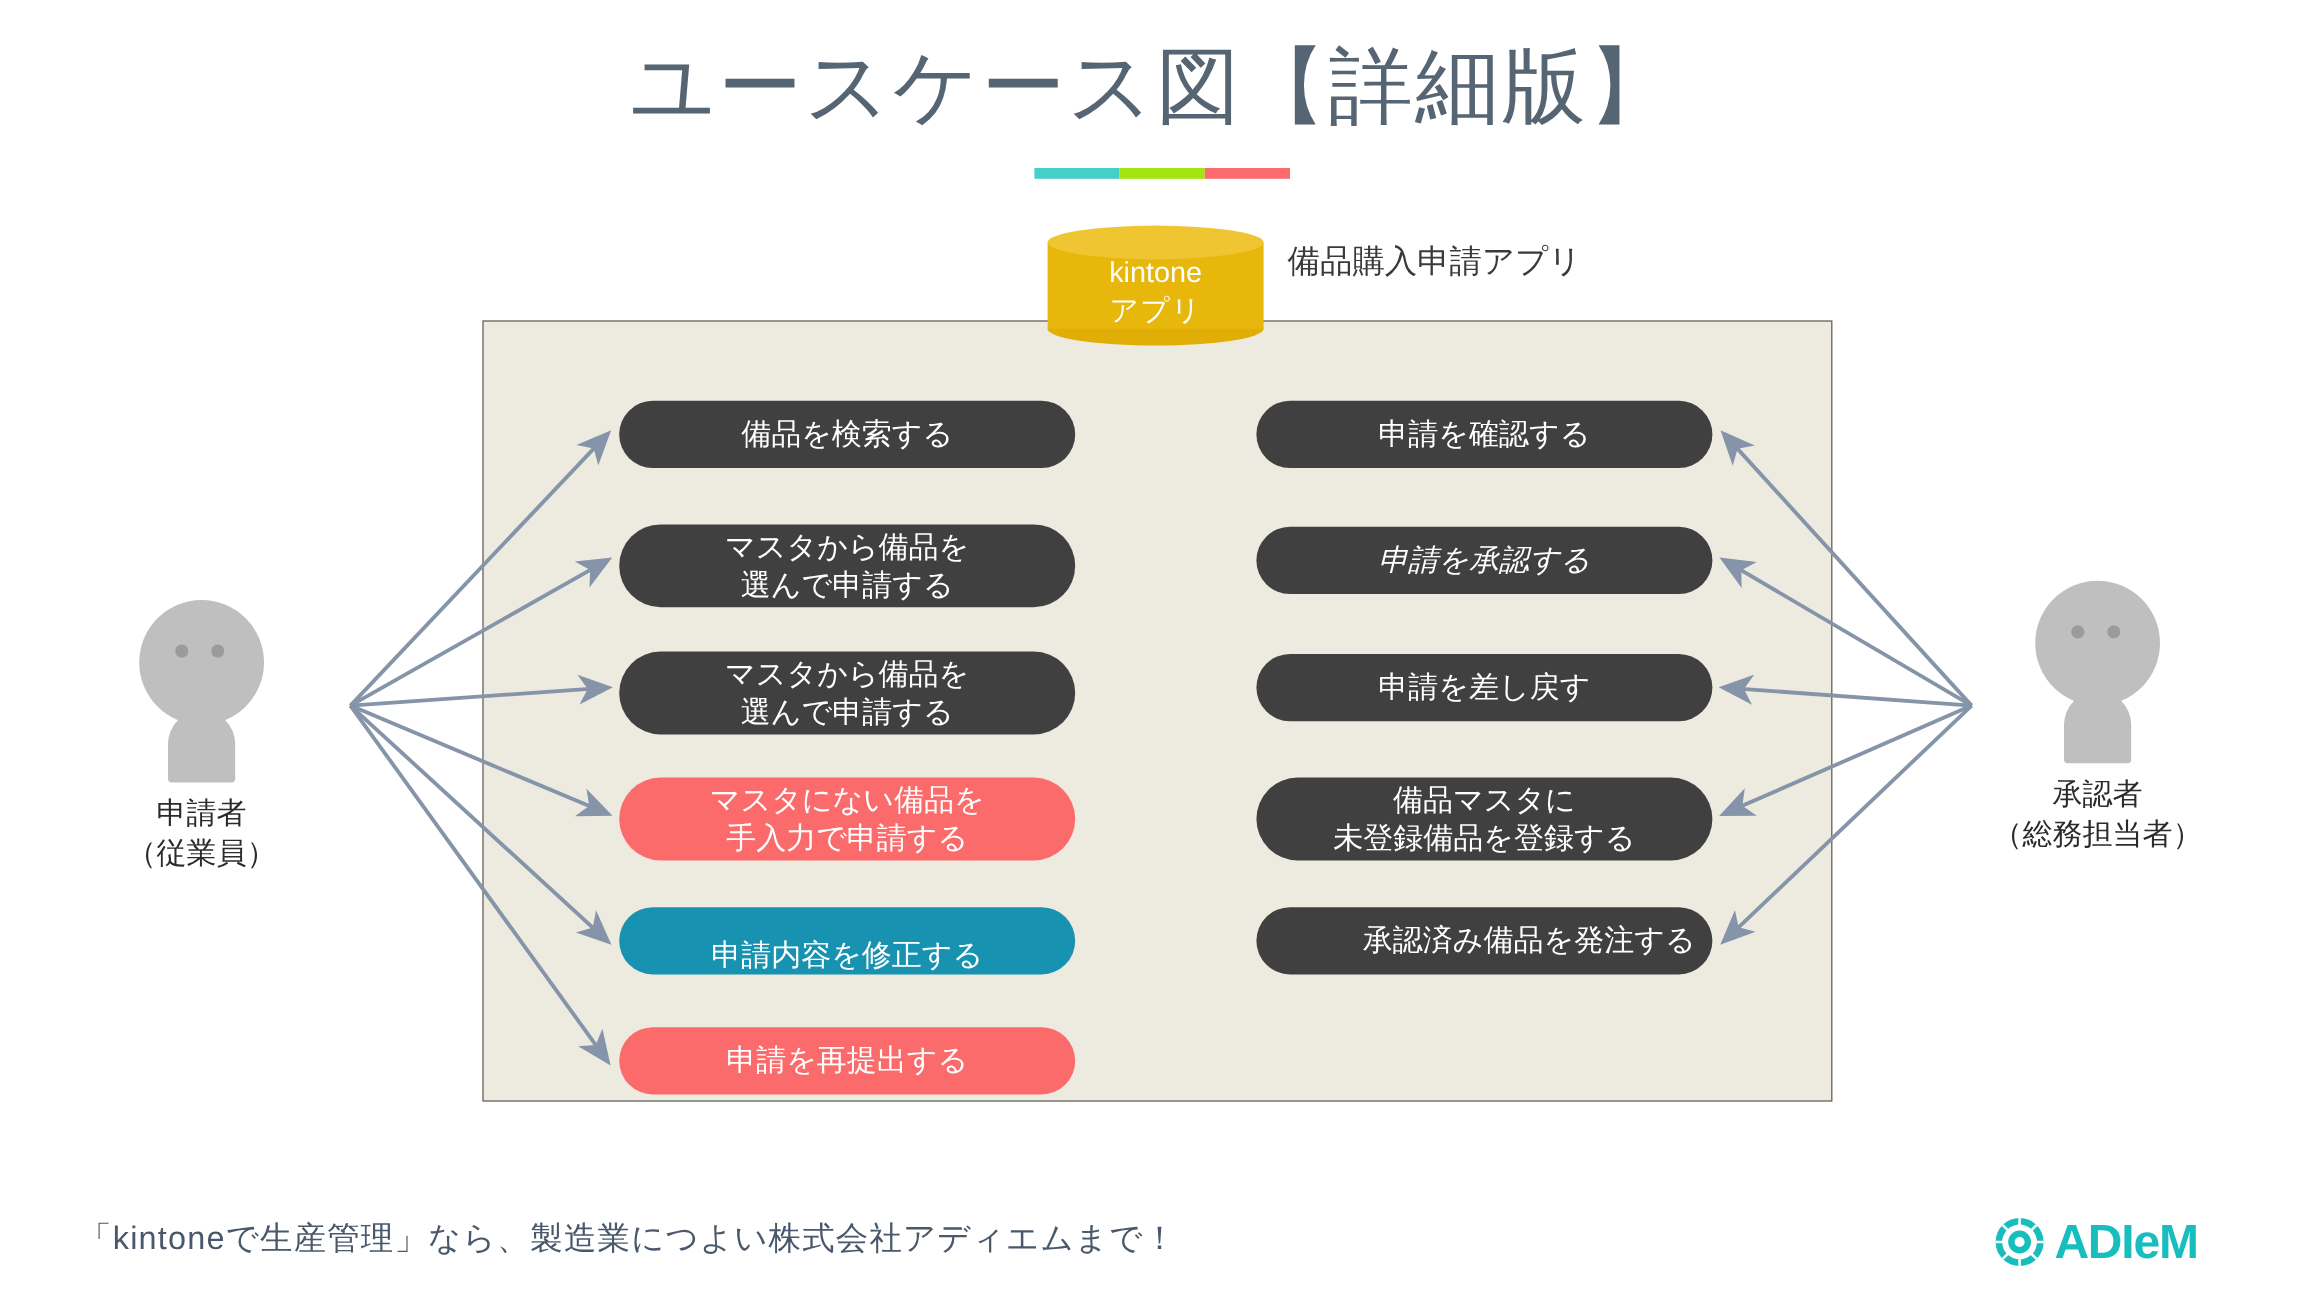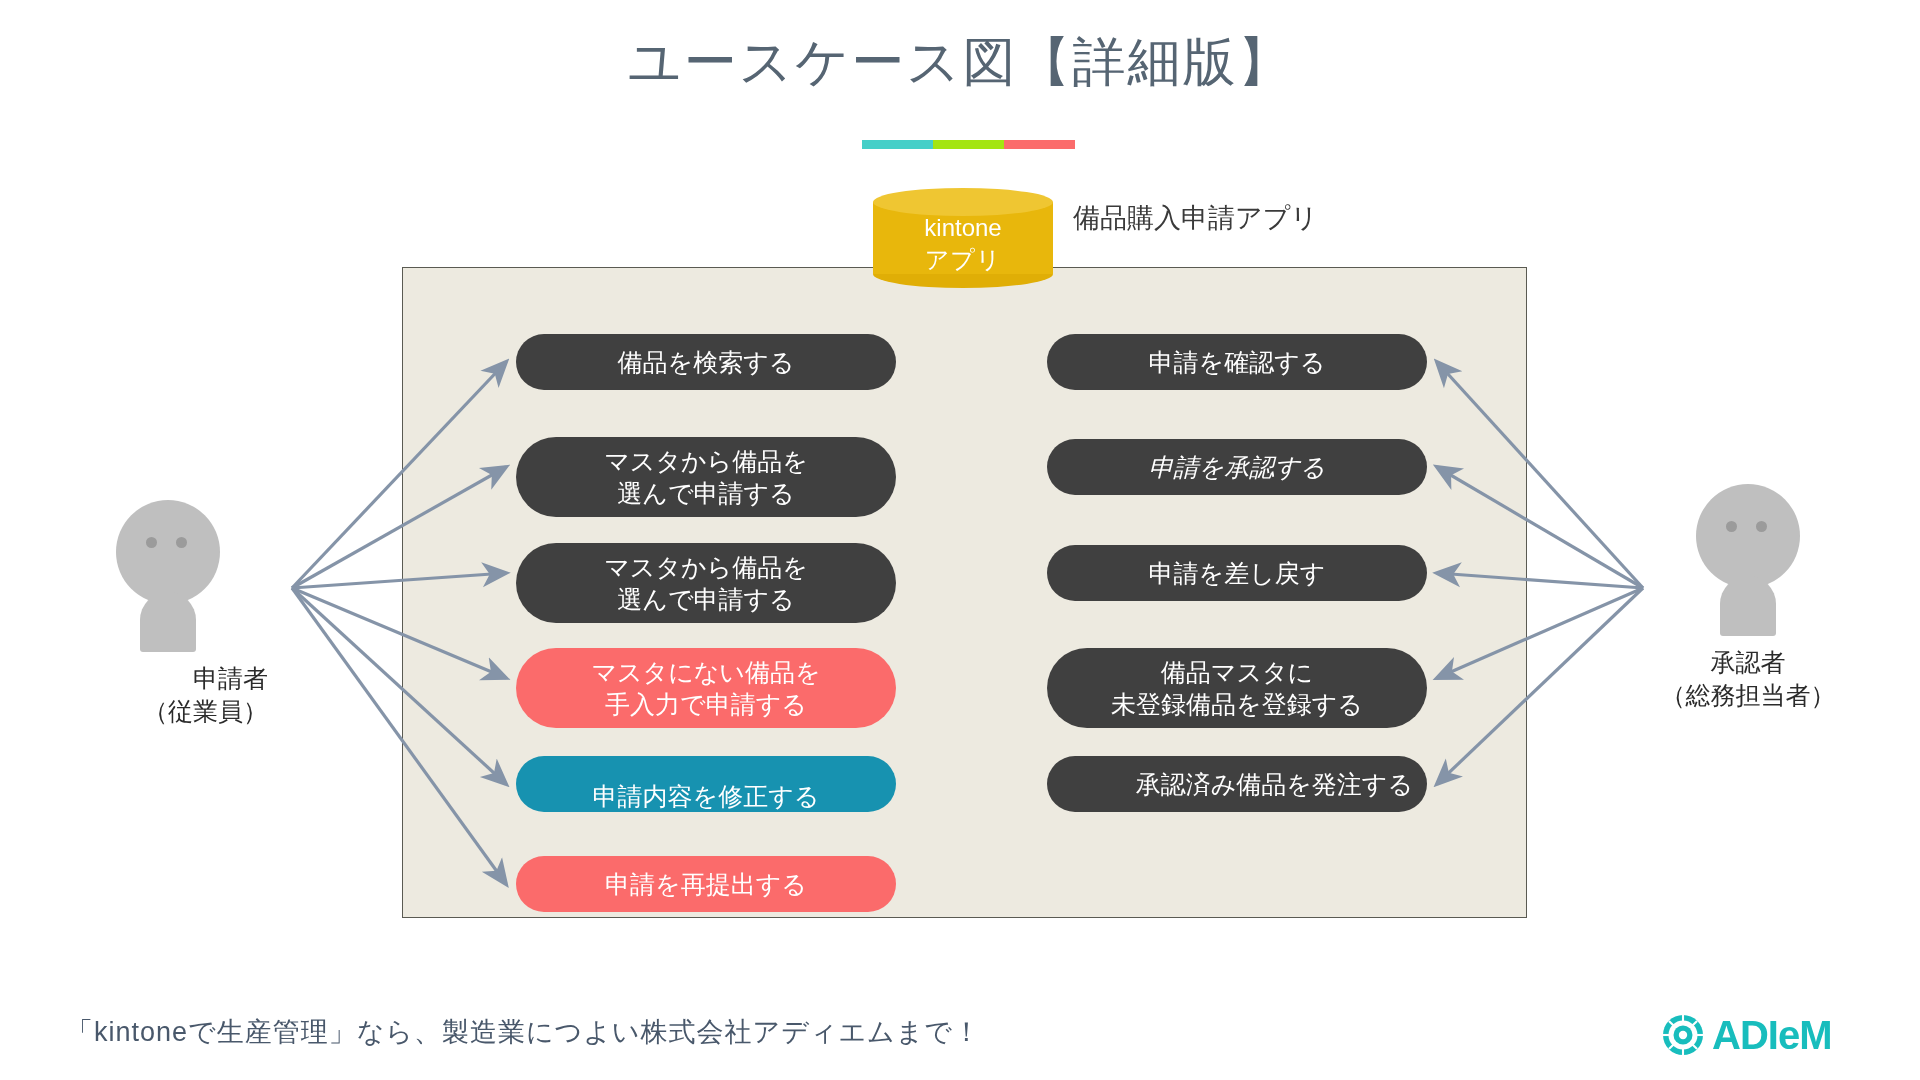--- a/index.html
+++ b/index.html
@@ -17,21 +17,21 @@
     -webkit-font-smoothing: antialiased;
   }
 
   
   #slide-title {
     position: absolute;
     top: 30px;
     left: 0;
     width: 1920px;
     text-align: center;
-    font-size: 53px;
+    font-size: 70px;
     line-height: 1.2;
     letter-spacing: 2px;
     color: #566573;
     font-weight: 400;
     white-space: nowrap;
   }
   #title-accent {
     position: absolute;
     top: 140px;
     left: 862px;
@@ -123,21 +123,21 @@
     padding: 0 14px;
   }
   .uc-dark  { background: #404040; }
   .uc-red   { background: #FB6B6B; }
   .uc-teal  { background: #1792B0; align-items: flex-end; }
 
   
   .col-left  { left: 516px; width: 380px; }
   .col-right { left: 1047px; width: 380px; }
   .uc-h1 { height: 56px; }
-  .uc-h2 { height: 80px; }
+  .uc-h2 { height: 69px; }
 
   
   .actor { position: absolute; width: 200px; text-align: center; }
   .actor .figure {
     position: relative;
     width: 120px;
     height: 150px;
     margin: 0 auto;
   }
   .actor .head {
@@ -303,21 +303,21 @@
   <span>
     <span>備品マスタに</span><br>
     <span>未登録備品を登録する</span>
   </span>
 </div>
 
 <div class="usecase uc-dark col-right uc-h1" style="top:756px;justify-content:flex-end;">
   <span>承認済み備品を発注する</span>
 </div>
 
-<div class="actor" style="left:68px; top:500px;text-align:right;">
+<div class="actor" style="left:68px; top:500px;">
   <div class="figure">
     <div class="head"></div>
     <div class="eye eye-l"></div>
     <div class="eye eye-r"></div>
     <div class="body"></div>
   </div>
   <div class="actor-label">
     <div>申請者</div>
     <div>（従業員）</div>
   </div>

